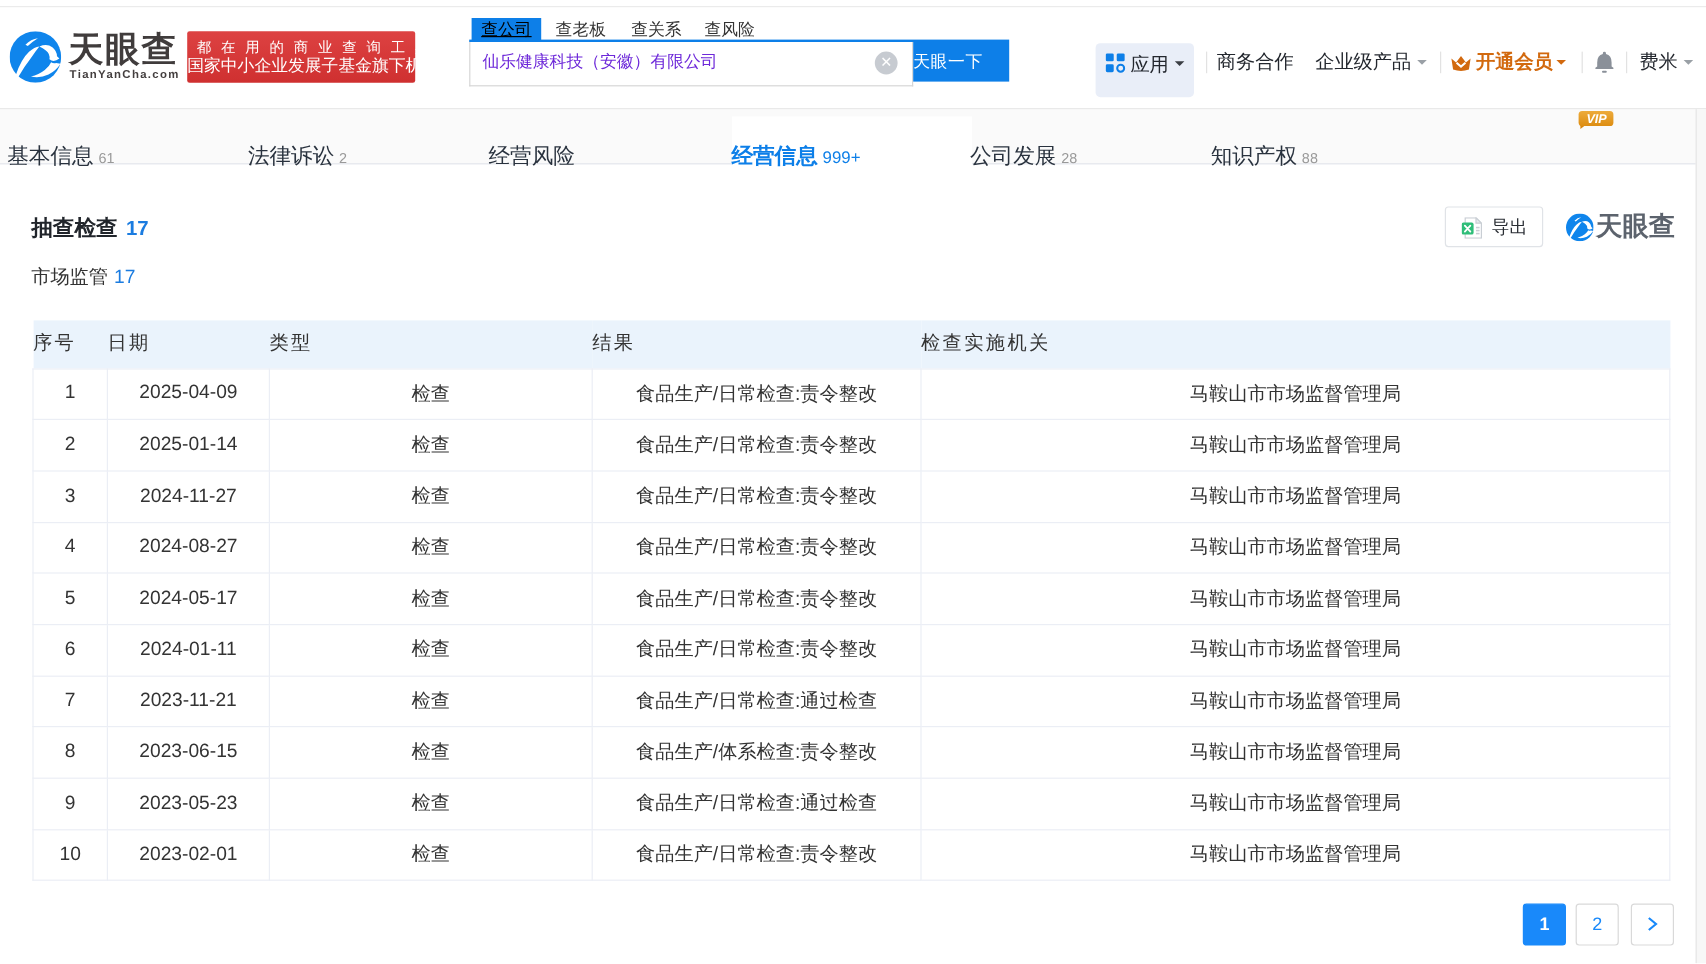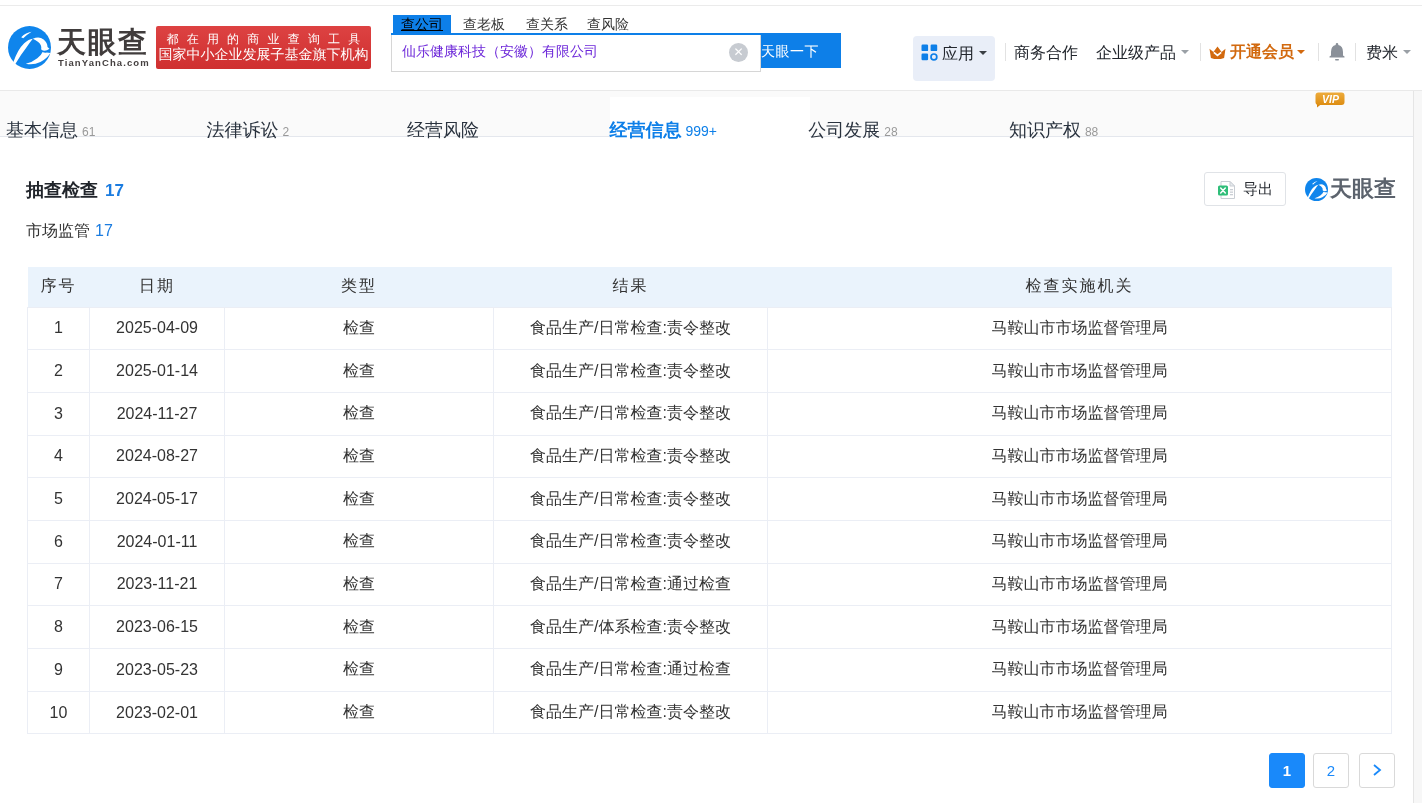--- a/index.html
+++ b/index.html
@@ -4,21 +4,21 @@
 <style>
 * { margin:0; padding:0; box-sizing:border-box; }
 html,body { background:#fff; }
 body { font-family:"Liberation Sans",sans-serif; }
 #page { position:relative; width:1422px; height:803px; overflow:hidden; background:#fff; }
 .abs { position:absolute; }
 
 #hairline { position:absolute; left:0; top:5px; width:1422px; height:1px; background:#ebebeb; }
 #logotext { position:absolute; left:57px; top:28px; font-size:29px; line-height:29px; font-weight:bold; color:#403c3c; letter-spacing:1.5px; }
 #logosub { position:absolute; left:58px; top:57px; font-size:9.5px; font-weight:bold; color:#443f3f; letter-spacing:1.1px; }
-#redbox { position:absolute; left:156px; top:26px; width:215px; height:43px; background:linear-gradient(180deg,#dd4242 0%,#cf3030 100%); border-radius:2px; color:#fff; text-align:center; padding-top:6px; }
+#redbox { position:absolute; left:156px; top:26px; width:190px; height:43px; background:linear-gradient(180deg,#dd4242 0%,#cf3030 100%); border-radius:2px; color:#fff; text-align:center; padding-top:6px; }
 #redbox .l1 { font-size:12px; letter-spacing:8.2px; padding-left:8px; line-height:14px; white-space:nowrap; }
 #redbox .l2 { font-size:14px; letter-spacing:0; line-height:17px; white-space:nowrap; }
 
 .stab { position:absolute; top:15px; height:19px; font-size:14px; color:#333; line-height:19px; }
 #stab1 { left:393px; width:58px; background:#0d7fe8; color:#000000; text-align:center; text-decoration:underline; }
 #sline { position:absolute; left:391px; top:33px; width:450px; height:2px; background:#0d7fe8; }
 #sinput { position:absolute; left:391px; top:35px; width:370px; height:37px; background:#fff; border:1px solid #d6d6d6; border-top:none; line-height:32px; font-size:14px; color:#6d28d9; padding-left:10px; }
 #sclear { position:absolute; left:729px; top:43px; width:19px; height:19px; border-radius:50%; background:#c7cbd1; color:#fff; font-size:12px; text-align:center; line-height:19px; }
 #sbtn { position:absolute; left:761px; top:35px; width:80px; height:33px; background:#0d7fe8; color:#fff; font-size:14px; text-align:left; line-height:33px; letter-spacing:0.5px; }
 
@@ -41,21 +41,21 @@
 #h1 { position:absolute; left:26px; top:178px; font-size:18px; font-weight:bold; color:#21252b; }
 #h1 b { color:#1b7ce0; margin-left:7px; font-size:17px; }
 #sub1 { position:absolute; left:26px; top:221px; font-size:16px; color:#333; }
 #sub1 span { color:#1b7ce0; margin-left:5px; }
 #exportbtn { position:absolute; left:1204px; top:172px; width:82px; height:34px; border:1px solid #e0e3e7; border-radius:3px; background:#fff; }
 #exportbtn .t { position:absolute; left:38px; top:7px; font-size:15px; color:#2a2e34; }
 #wmtext { position:absolute; left:1330px; top:178px; font-size:22px; line-height:22px; font-weight:bold; color:#5c636d; }
 
 #tbl { position:absolute; left:27px; top:267px; width:1364px; }
 table { border-collapse:collapse; width:1364px; table-layout:fixed; }
-th { background:#eaf3fc; height:40px; font-size:16px; font-weight:normal; color:#333; letter-spacing:2px; text-align:center; }
+th { background:#eaf3fc; height:40px; font-size:16px; font-weight:normal; color:#333; letter-spacing:2px; text-align:left; }
 td { height:42.7px; font-size:16px; color:#333; text-align:center; border:1px solid #ebeef5; }
 tr td:first-child { border-left:1px solid #ebeef5; }
 
 .pg { position:absolute; top:753px; width:36px; height:35px; border:1px solid #d9d9d9; border-radius:3px; background:#fff; text-align:center; line-height:33px; font-size:15px; color:#1989fa; }
 #pg1 { left:1269px; background:#1989fa; border-color:#1989fa; color:#fff; font-weight:bold; }
 #pg2 { left:1313px; }
 #pg3 { left:1359px; }
 
 #sbar { position:absolute; left:1413px; top:91px; width:9px; height:712px; background:#f7f7f7; border-left:1px solid #e5e5e5; }
 </style>

